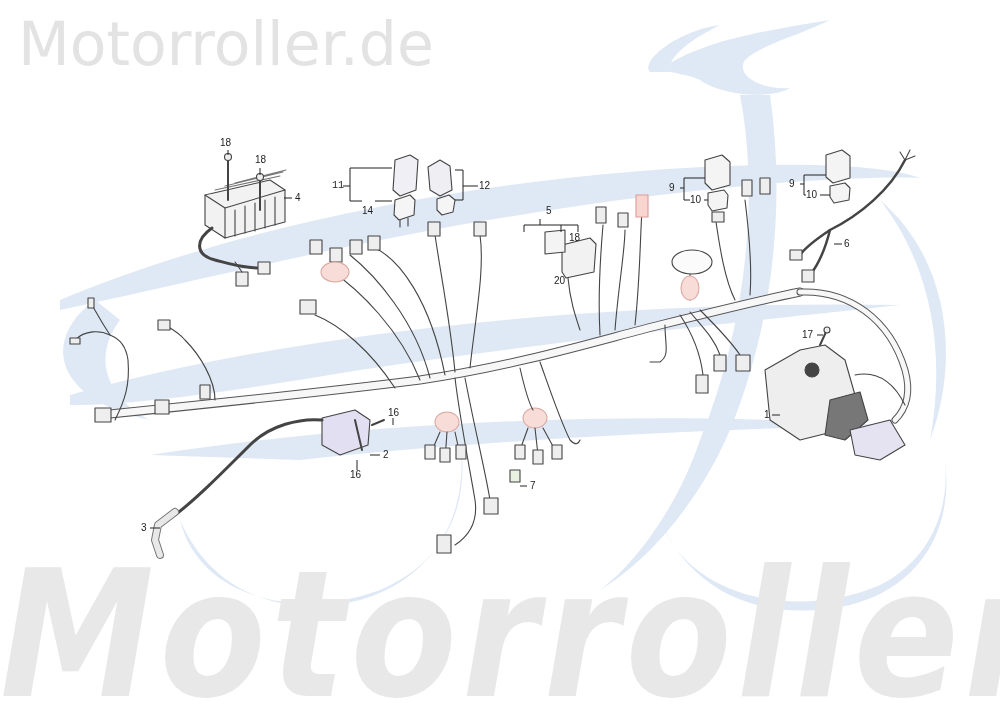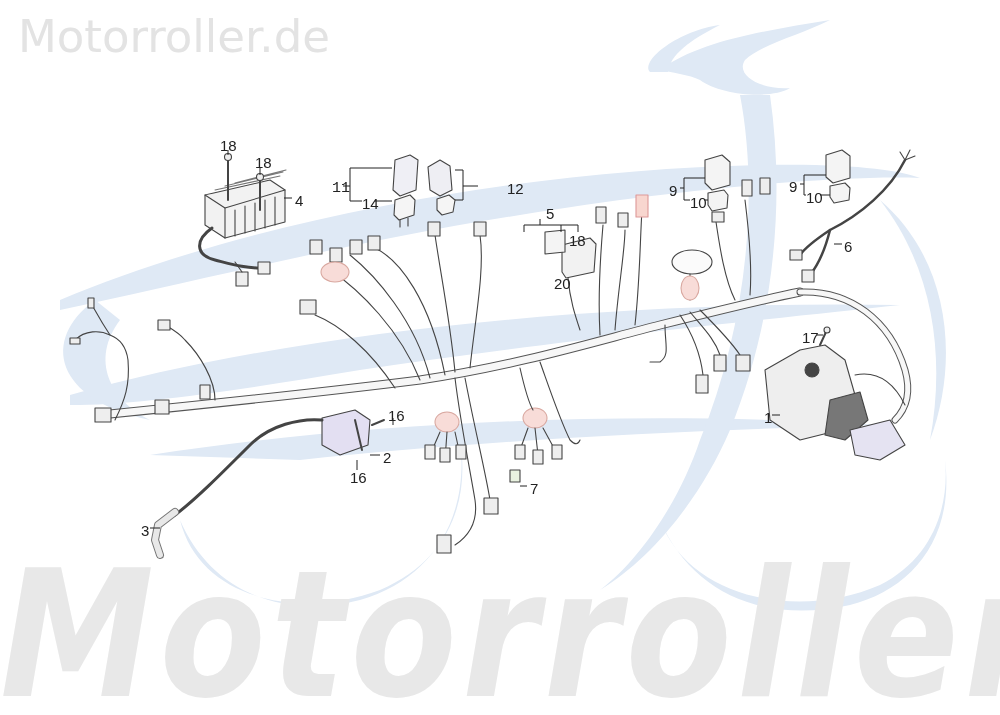--- a/index.html
+++ b/index.html
@@ -1,21 +1,21 @@
 <!DOCTYPE html>
 <html><head>
   <meta charset="utf-8">
   <style>
     html, body { margin: 0; padding: 0; background: #ffffff; }
     body { width: 1000px; height: 715px; position: relative; overflow: hidden; font-family: "DejaVu Sans", sans-serif; }
     #stage { position: absolute; left: 0; top: 0; width: 1000px; height: 715px; }
-    .wm-top { position: absolute; left: 18px; top: 14px; font-family: "DejaVu Sans", sans-serif; font-size: 45px; color: #e3e3e3; letter-spacing: 0px; line-height: 1; }
+    .wm-top { position: absolute; left: 18px; top: 14px; font-family: "DejaVu Sans", sans-serif; font-size: 60px; color: #e3e3e3; letter-spacing: 0px; line-height: 1; }
     .wm-big { position: absolute; left: 0px; top: 548px; font-family: "DejaVu Sans", sans-serif; font-size: 176px; color: #e8e8e8; font-style: italic; font-weight: bold; letter-spacing: 6px; line-height: 1; transform: scaleX(0.88); transform-origin: left top; }
     .wm-de { position: absolute; left: 880px; top: 515px; font-family: "DejaVu Sans", sans-serif; font-size: 64px; color: #e6eef8; font-style: italic; font-weight: bold; line-height: 1; }
-    .callout { position: absolute; font-family: "Liberation Sans", sans-serif; font-size: 15px; color: #222; line-height: 1; }
+    .callout { position: absolute; font-family: "Liberation Sans", sans-serif; font-size: 10px; color: #222; line-height: 1; }
   </style>
 </head>
 <body>
 
 <div id="stage">
 
   <svg width="1000" height="715" style="position:absolute;left:0;top:0;">
     <g fill="#dfe9f5">
 
       <path d="M60,300 C250,220 520,170 760,165 C850,163 900,170 920,178 C860,175 700,185 520,215 C360,240 200,280 60,310 Z"></path>
@@ -196,22 +196,22 @@
       <path d="M393,418 L393,425"></path>
       <path d="M150,528 L160,528"></path>
       <path d="M520,486 L527,486"></path>
     </g>
   </svg>
 
   <span class="callout" style="left:220px;top:138px;">18</span>
   <span class="callout" style="left:255px;top:155px;">18</span>
   <span class="callout" style="left:295px;top:193px;">4</span>
   <span class="callout" style="left:332px;top:181px;font-family:Liberation Mono, monospace;">11</span>
-  <span class="callout" style="left:362px;top:196px;">14</span>
-  <span class="callout" style="left:507px;top:181px;">12</span>
+  <span class="callout" style="left:362px;top:206px;">14</span>
+  <span class="callout" style="left:479px;top:181px;">12</span>
   <span class="callout" style="left:546px;top:206px;">5</span>
   <span class="callout" style="left:554px;top:237px;margin-top:39px;">20</span>
   <span class="callout" style="left:569px;top:233px;">18</span>
   <span class="callout" style="left:669px;top:183px;">9</span>
   <span class="callout" style="left:690px;top:195px;">10</span>
   <span class="callout" style="left:789px;top:179px;">9</span>
   <span class="callout" style="left:806px;top:190px;">10</span>
   <span class="callout" style="left:844px;top:239px;">6</span>
   <span class="callout" style="left:802px;top:330px;text-align:center;">17</span>
   <span class="callout" style="left:764px;top:410px;">1</span>

